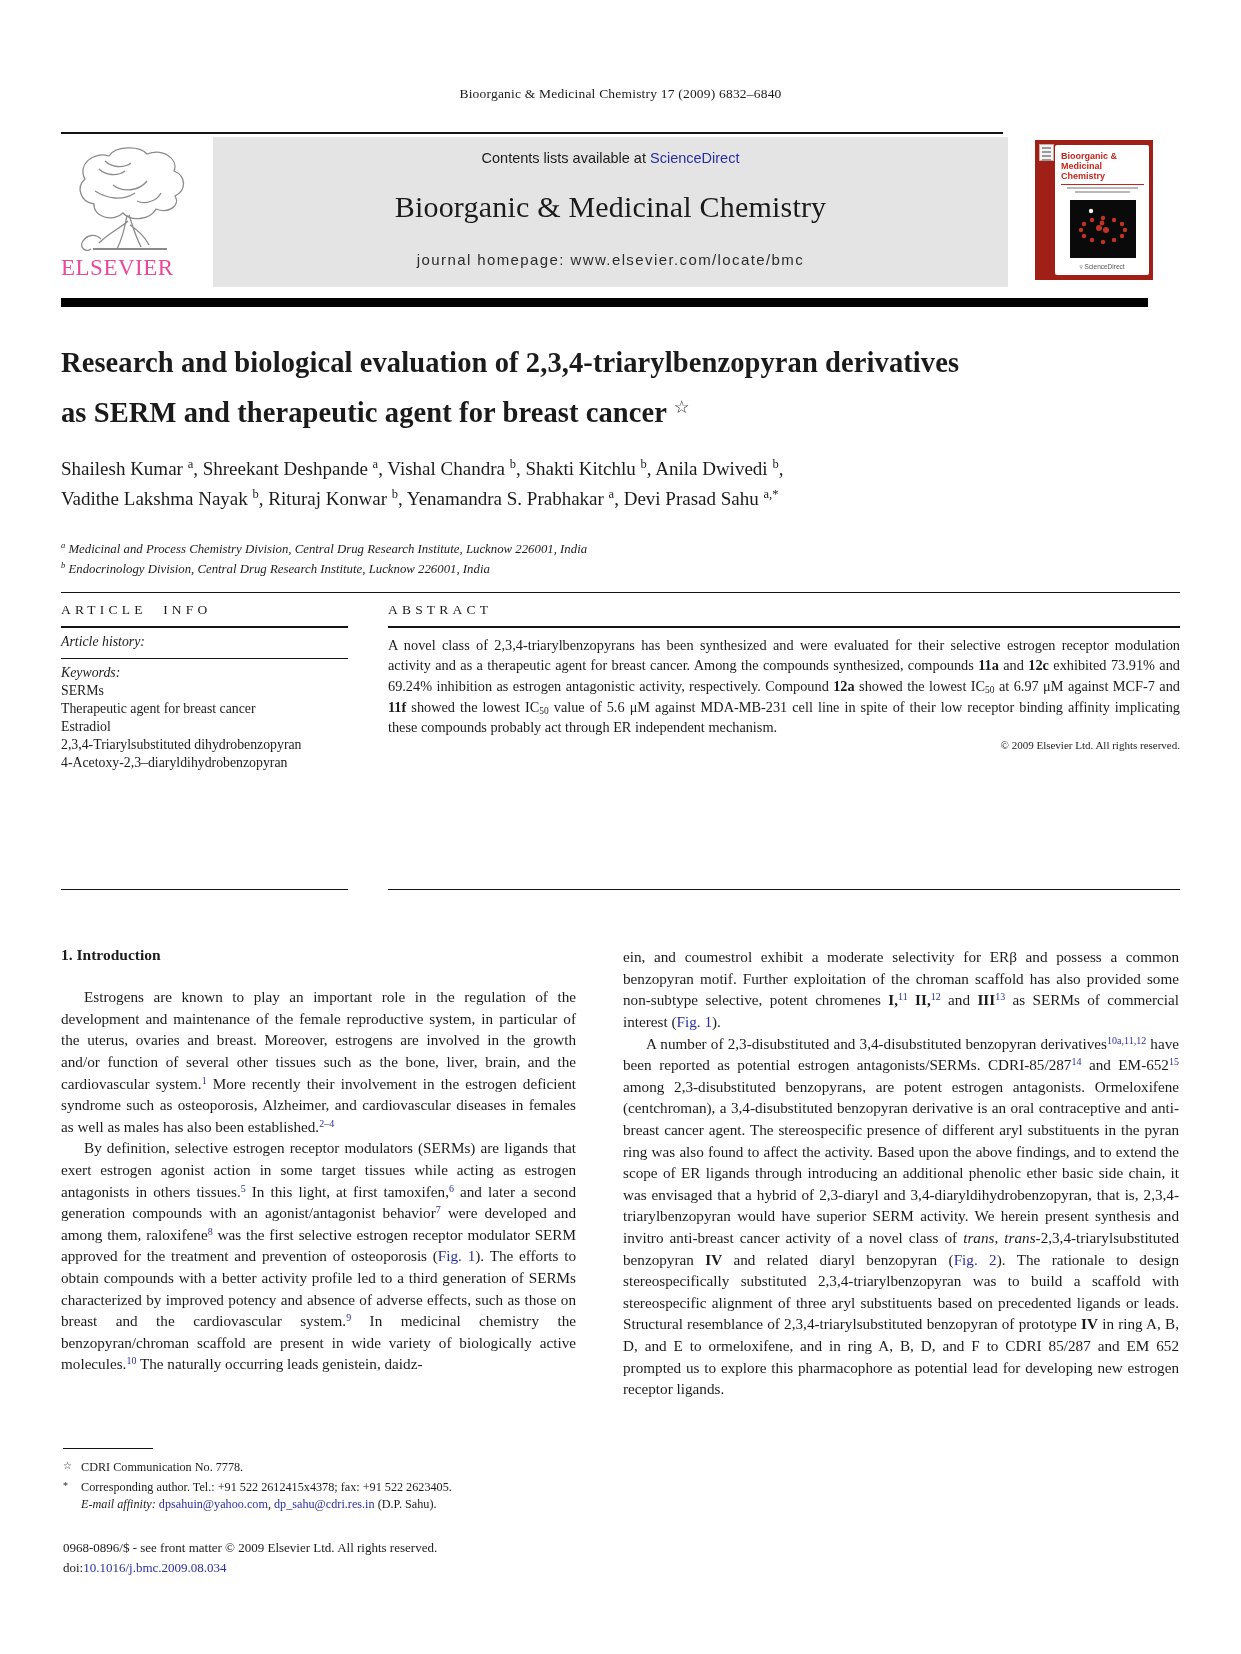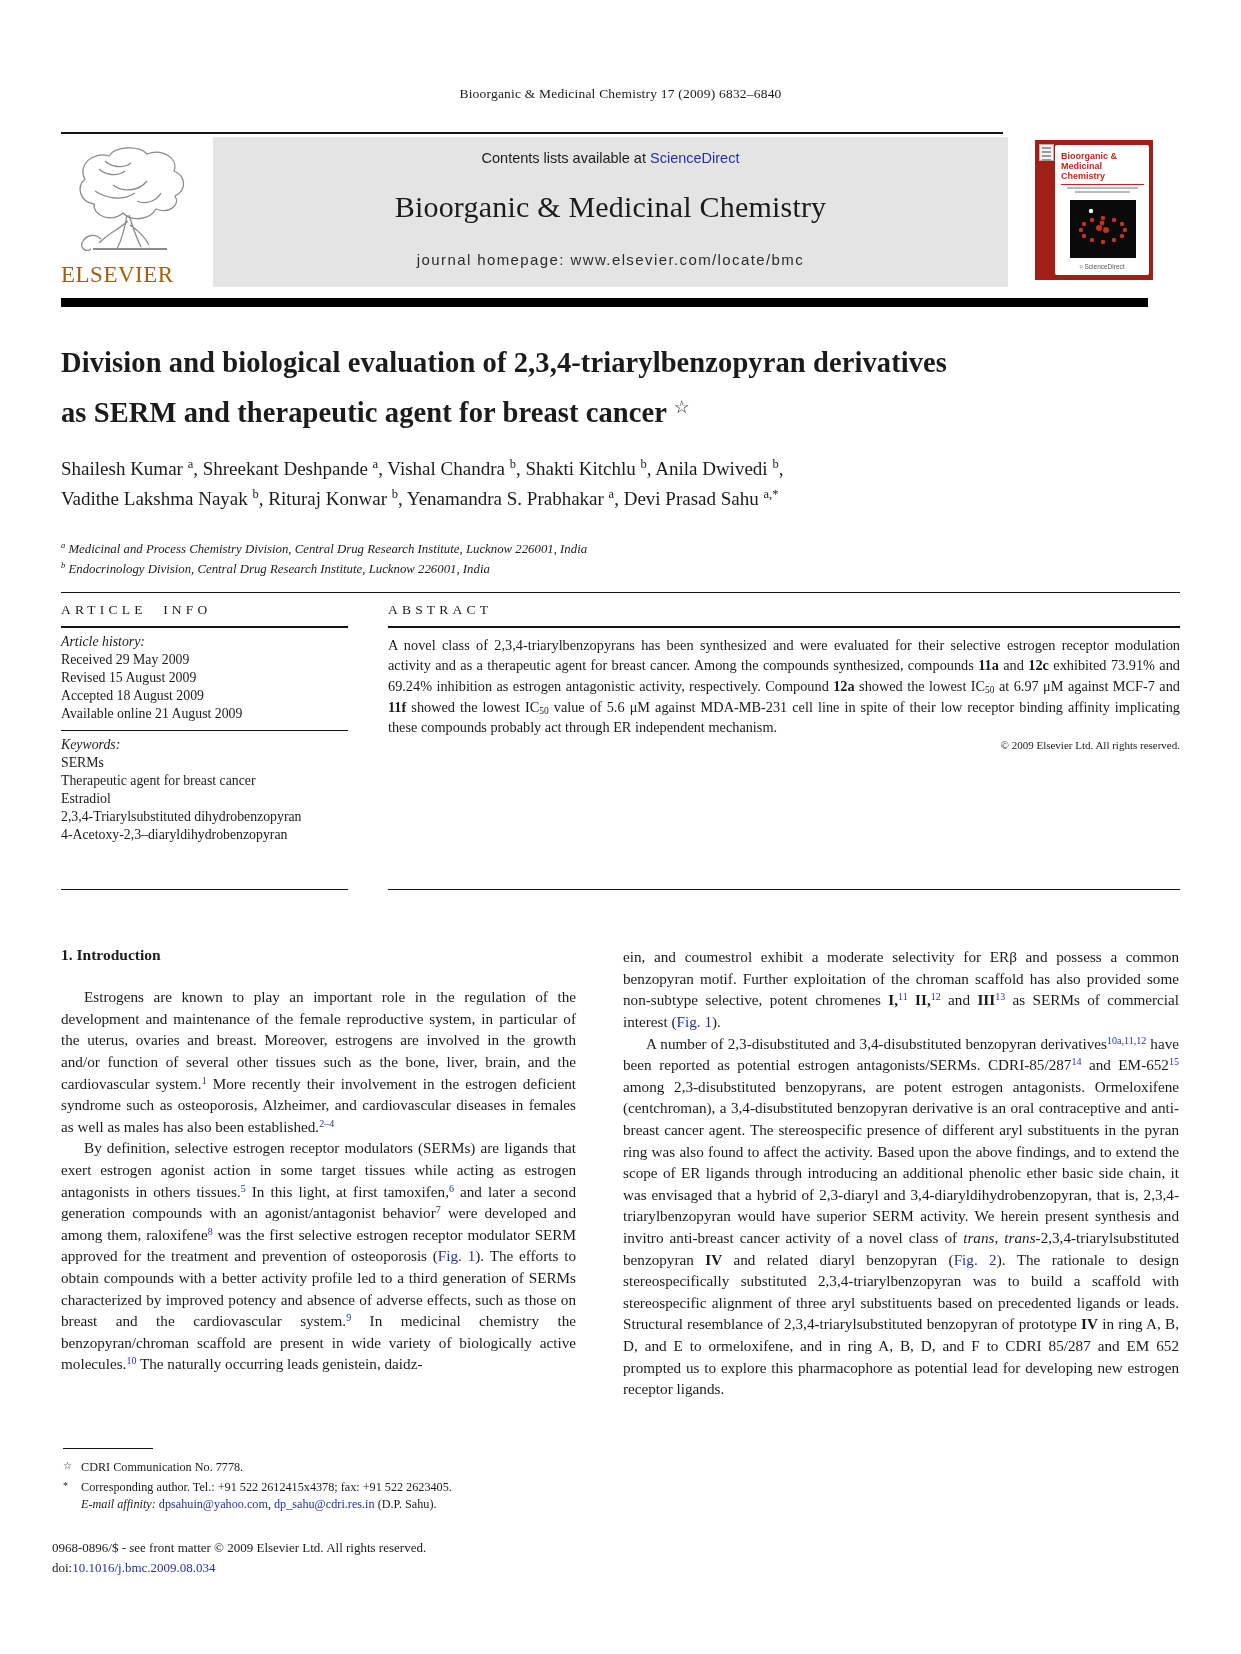--- a/index.html
+++ b/index.html
@@ -16,21 +16,21 @@
 
   
   .rule{background:#141414;height:1.6px;}
   .top-rule{margin-top:30px;width:942px;}
   .full-rule{width:1119px;}
 
   
   .header-row{display:flex;margin-top:3px;height:150px;align-items:flex-start;}
   .logo-block{width:152px;padding-top:6px;}
   .logo-block svg{display:block;margin-left:2px;}
-  .elsevier-word{color:#a16207;font-size:23px;letter-spacing:.5px;margin-top:7px;font-family:"Liberation Serif",serif;}
+  .elsevier-word{color:#ec4899;font-size:23px;letter-spacing:.5px;margin-top:0;font-family:"Liberation Serif",serif;}
   .banner{width:795px;height:150px;background:#e4e4e4;box-sizing:border-box;text-align:center;padding-top:13px;}
   .contents-line{font-size:14.5px;}
   .banner-title{font-size:30px;margin-top:24px;letter-spacing:.2px;}
   .homepage-line{font-size:15px;margin-top:27px;letter-spacing:1.4px;color:#2c2c2c;}
   .link{color:#2b2e9e;}
 
   
   .cover{width:118px;height:140px;background:#a02017;margin-left:27px;margin-top:3px;position:relative;font-family:"Liberation Sans","DejaVu Sans",sans-serif;}
   .cover-stamp{position:absolute;top:4px;left:4px;width:13px;height:15px;background:#f4f4f4;border:.5px solid #caa;}
   .cover-stamp i{display:block;height:2px;margin:2px 2px 0 2px;background:#9a9a9a;}
@@ -75,21 +75,21 @@
   .col-right{width:556px;}
   .sect-heading{font-size:15.5px;font-weight:bold;margin:0 0 22px 0;}
   .para{margin:0;font-size:15.2px;line-height:21.6px;text-align:justify;}
   .para.indent{text-indent:23px;}
 
   
   .fn-block{position:absolute;left:63px;top:1448px;width:515px;font-size:12.2px;line-height:17.5px;}
   .fn-rule{width:90px;height:1.2px;background:#141414;margin-bottom:8px;}
   .fn-sym{display:inline-block;width:18px;font-size:10px;vertical-align:2px;}
   .fn-email{margin-left:18px;}
-  .footer-block{position:absolute;left:52px;top:1538px;font-size:13px;line-height:19.5px;}
+  .footer-block{position:absolute;left:63px;top:1538px;font-size:13px;line-height:19.5px;}
 </style>
 </head>
 <body>
 
 <div class="page">
 
   <div class="journal-ref">Bioorganic &amp; Medicinal Chemistry 17 (2009) 6832–6840</div>
 
   <div class="rule top-rule"></div>
 
@@ -149,44 +149,38 @@
             <circle cx="21" cy="11" r="2.2" fill="#f3f3ef"></circle>
           </svg>
         </div>
         <div class="cover-sd"><span>▿ </span><span>ScienceDirect</span></div>
       </div>
     </div>
   </div>
 
   <div class="thick-bar"></div>
 
-  <h1 class="article-title"><span>Division and biological evaluation of 2,3,4-triarylbenzopyran derivatives</span><br>
+  <h1 class="article-title"><span>Research and biological evaluation of 2,3,4-triarylbenzopyran derivatives</span><br>
   <span>as SERM and therapeutic agent for breast cancer</span> <span class="title-star">☆</span></h1>
 
   <div class="authors">Shailesh Kumar <sup>a</sup>, Shreekant Deshpande <sup>a</sup>, Vishal Chandra <sup>b</sup>, Shakti Kitchlu <sup>b</sup>, Anila Dwivedi <sup>b</sup>,<br>Vadithe Lakshma Nayak <sup>b</sup>, Rituraj Konwar <sup>b</sup>, Yenamandra S. Prabhakar <sup>a</sup>, Devi Prasad Sahu <sup>a,*</sup></div>
 
   <div class="affils">
     <div><sup>a</sup> Medicinal and Process Chemistry Division, Central Drug Research Institute, Lucknow 226001, India</div>
     <div><sup>b</sup> Endocrinology Division, Central Drug Research Institute, Lucknow 226001, India</div>
   </div>
 
   <div class="rule full-rule sect-rule"></div>
 
   <div class="ia-row">
     <div class="ia-left">
       <div class="ia-heading">ARTICLE INFO</div>
       <div class="rule head-rule"></div>
       <div class="info-block">
         <div class="info-label">Article history:</div>
-        <div>
-            <div>Received 29 May 2009</div>
-            <div>Revised 15 August 2009</div>
-            <div>Accepted 18 August 2009</div>
-            <div>Available online 21 August 2009</div>
-          </div>
       </div>
       <div class="rule"></div>
       <div class="info-block">
         <div class="info-label">Keywords:</div>
         <div>
             <div>SERMs</div>
             <div>Therapeutic agent for breast cancer</div>
             <div>Estradiol</div>
             <div>2,3,4-Triarylsubstituted dihydrobenzopyran</div>
             <div>4-Acetoxy-2,3–diaryldihydrobenzopyran</div>

